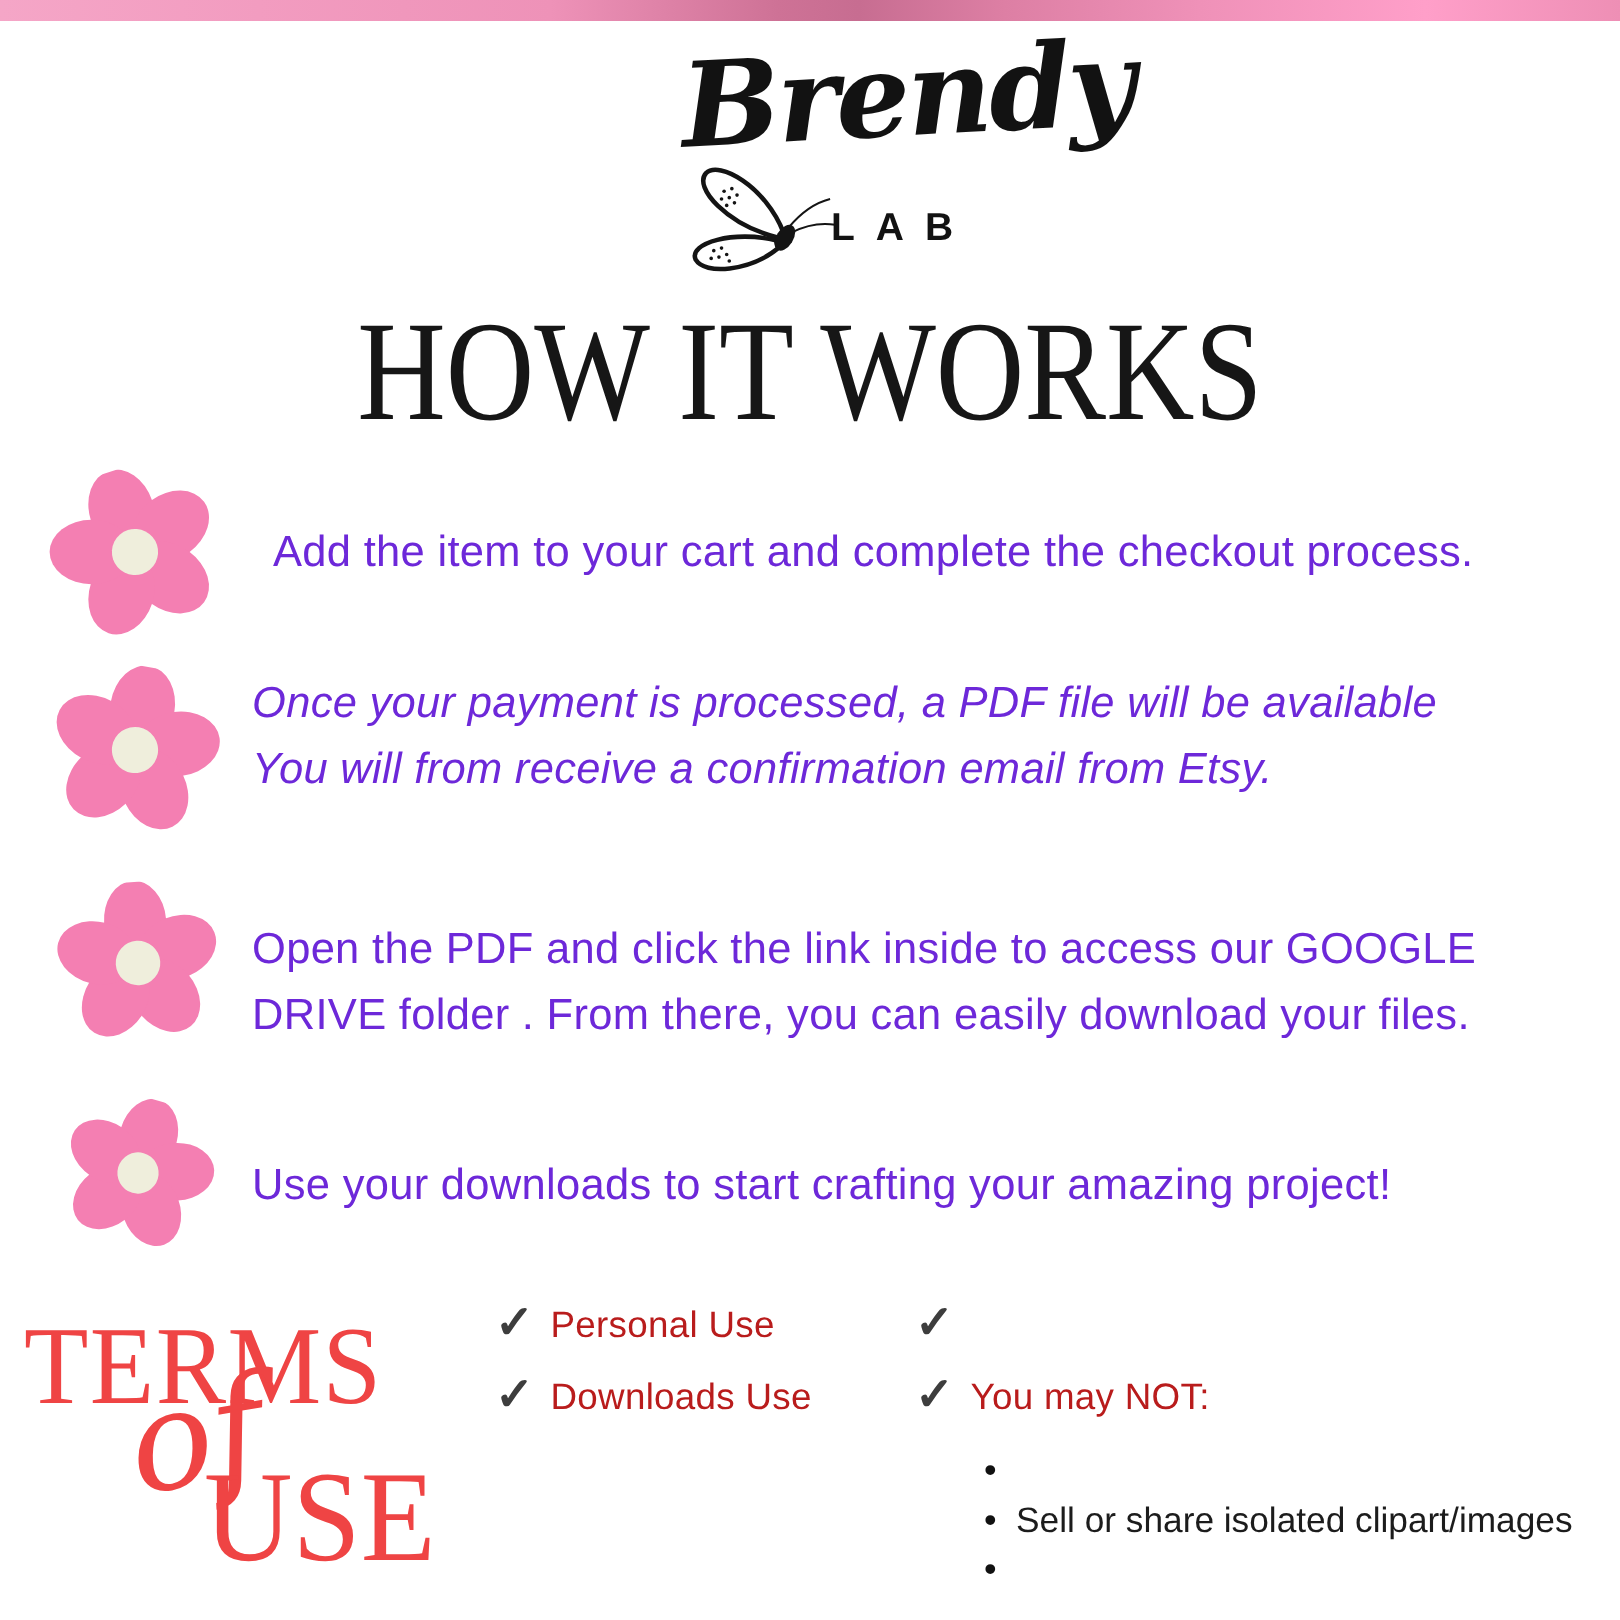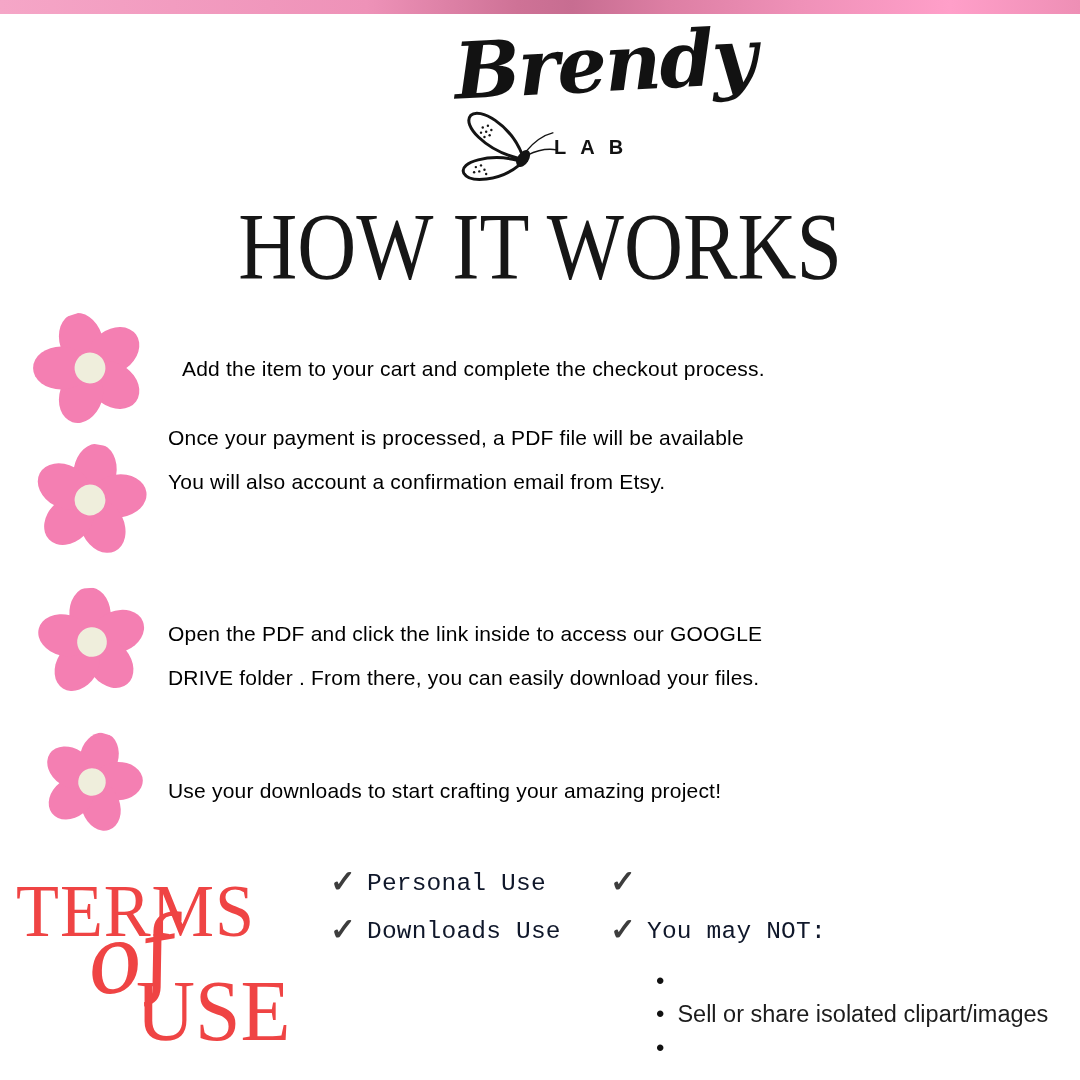--- a/index.html
+++ b/index.html
@@ -18,63 +18,63 @@
   
   .logo-wrap { position:absolute; left:420px; top:24px; width:330px; height:170px; }
   .brand-script {
     position:absolute; left:34px; top:-6px;
     font-family:"DejaVu Serif", serif; font-style:italic; font-weight:bold;
     font-size:78px; color:#121212; transform:rotate(-3deg); letter-spacing:-2px;
     white-space:nowrap;
   }
   .brand-sub {
     position:absolute; left:134px; top:112px;
-    font-size:20px; font-weight:600; letter-spacing:14px; color:#121212;
+    font-size:26px; font-weight:600; letter-spacing:14px; color:#121212;
   }
   .butterfly { position:absolute; left:30px; top:80px; }
   
   .title {
     position:absolute; left:0; top:198px; width:1080px; text-align:center;
     font-family:"Liberation Serif", serif; font-size:95px; color:#161616;
     transform:scaleX(0.86); transform-origin:center; white-space:nowrap;
     letter-spacing:0px; line-height:1.05;
   }
   
   .flower { position:absolute; }
   .flower.f1 { left:34px;  top:312px; }
   .flower.f2 { left:34px;  top:444px; }
   .flower.f3 { left:38px;  top:588px; }
   .flower.f4 { left:42px;  top:732px; }
   .step-text {
-    position:absolute; font-size:21px; line-height:43.5px;
-    letter-spacing:0.2px; color:#000000; white-space:nowrap;
+    position:absolute; font-size:29px; line-height:43.5px;
+    letter-spacing:0.2px; color:#6d28d9; white-space:nowrap;
   }
   .step-text.s1 { left:182px; top:347px; }
-  .step-text.s2 { left:168px; top:416px; }
+  .step-text.s2 { left:168px; top:448px;font-style:italic; }
   .step-text.s3 { left:168px; top:612px; }
   .step-text.s4 { left:168px; top:769px; }
   
   .terms-lockup { position:absolute; left:12px; top:846px; width:320px; height:220px;
     font-family:"Liberation Serif", serif; color:#ef4444;margin-top:28px; }
   .terms-w1 { position:absolute; left:4px; top:0; font-size:74px; letter-spacing:1px;
     transform:scaleX(0.95); transform-origin:left; line-height:1; }
   .terms-w2 { position:absolute; left:74px; top:38px; font-family:"DejaVu Serif", serif;
     font-style:italic; font-size:92px; line-height:1; transform:rotate(-10deg); }
   .terms-w3 { position:absolute; left:124px; top:94px; font-size:86px; line-height:1;
     transform:scaleX(0.95); transform-origin:left; }
   
   .tcol { position:absolute; top:868px; }
   .tcol.left  { left:330px; }
   .tcol.right { left:610px; }
   .check-item { display:flex; align-items:center; gap:11px; margin-bottom:17px; }
   .check {
     font-size:31px; font-weight:bold; color:#3d3d3d; line-height:1;
     position:relative; top:-2px;
   }
-  .check-label { font-size:24.5px; letter-spacing:0.2px; color:#0f172a; white-space:nowrap;font-family:Liberation Mono, monospace; }
+  .check-label { font-size:24.5px; letter-spacing:0.2px; color:#b91c1c; white-space:nowrap; }
   .not-list { margin:3px 0 0 46px; padding:0; list-style:none; }
   .not-item { display:flex; align-items:baseline; gap:13px; font-size:23.5px;
     line-height:33px; color:#1c1c1c; white-space:nowrap; }
   .bullet { font-size:24px; line-height:33px; color:#111; }
 </style>
 </head>
 <body>
 
 <div class="page">
 
@@ -155,21 +155,21 @@
       <ellipse cx="0" cy="-31" rx="23" ry="30" transform="rotate(288)"></ellipse>
     </g>
     <circle r="16.5" fill="#EFEEDC"></circle>
   </svg>
 
   <div class="step-text s1">
     <div>Add the item to your cart and complete the checkout process.</div>
   </div>
   <div class="step-text s2">
     <div>Once your payment is processed, a PDF file will be available</div>
-    <div>You will also account a confirmation email from Etsy.</div>
+    <div>You will from receive a confirmation email from Etsy.</div>
   </div>
   <div class="step-text s3">
     <div>Open the PDF and click the link inside to access our GOOGLE</div>
     <div>DRIVE folder . From there, you can easily download your files.</div>
   </div>
   <div class="step-text s4">
     <div>Use your downloads to start crafting your amazing project!</div>
   </div>
 
   <div class="terms-lockup">

